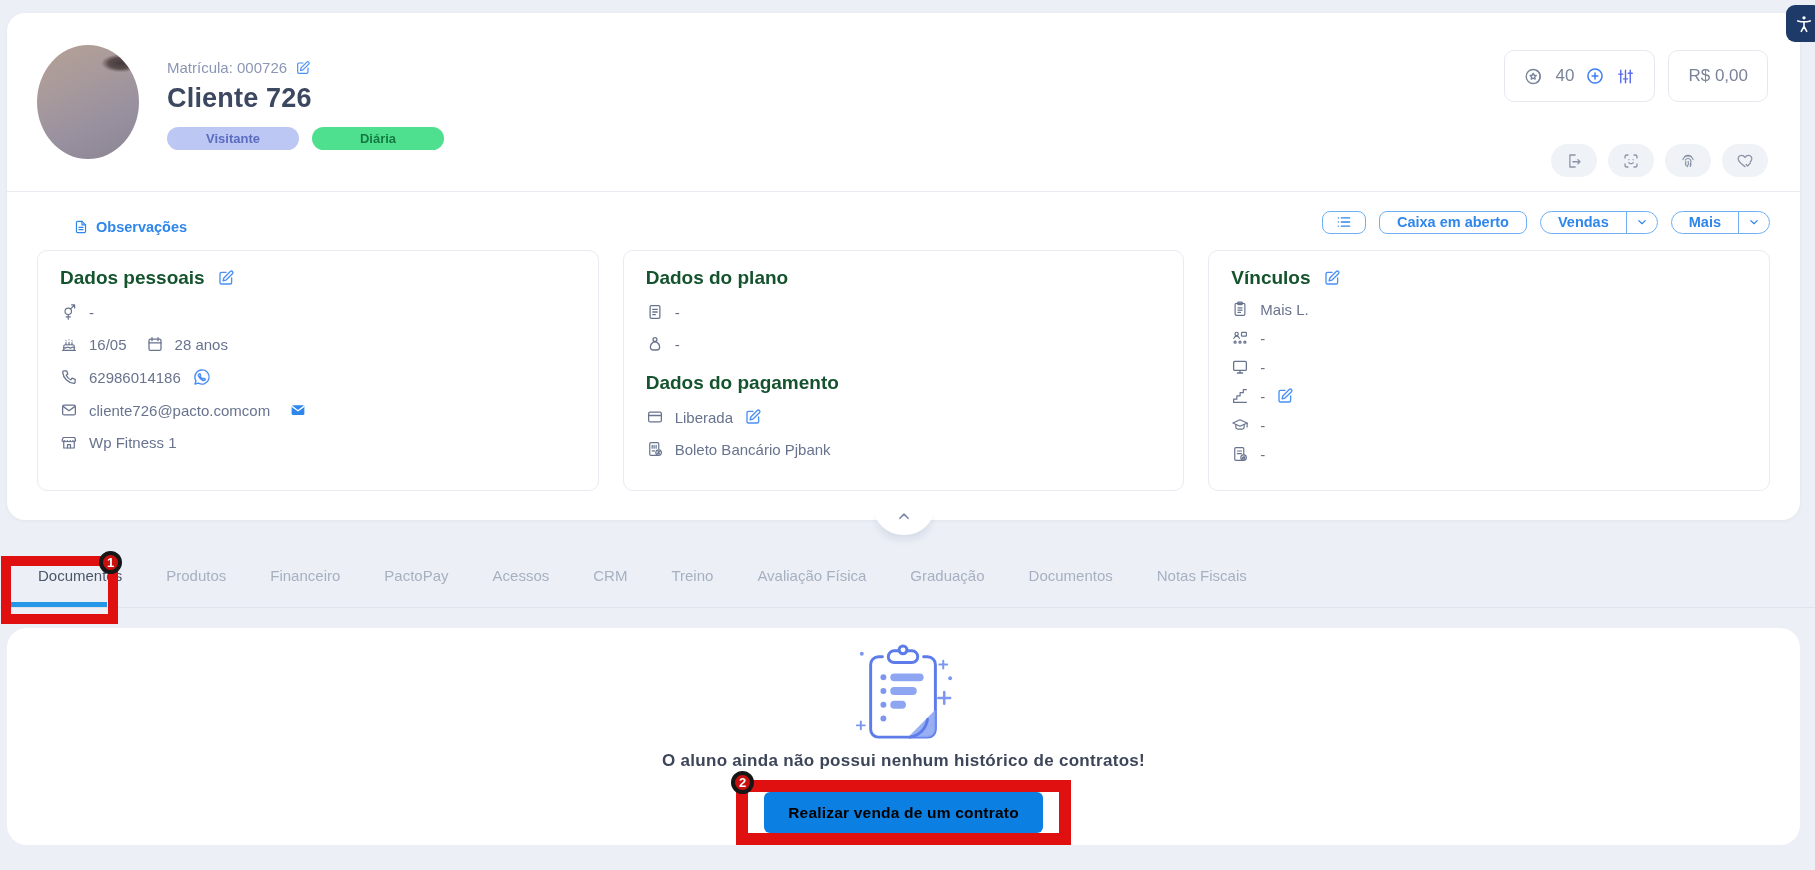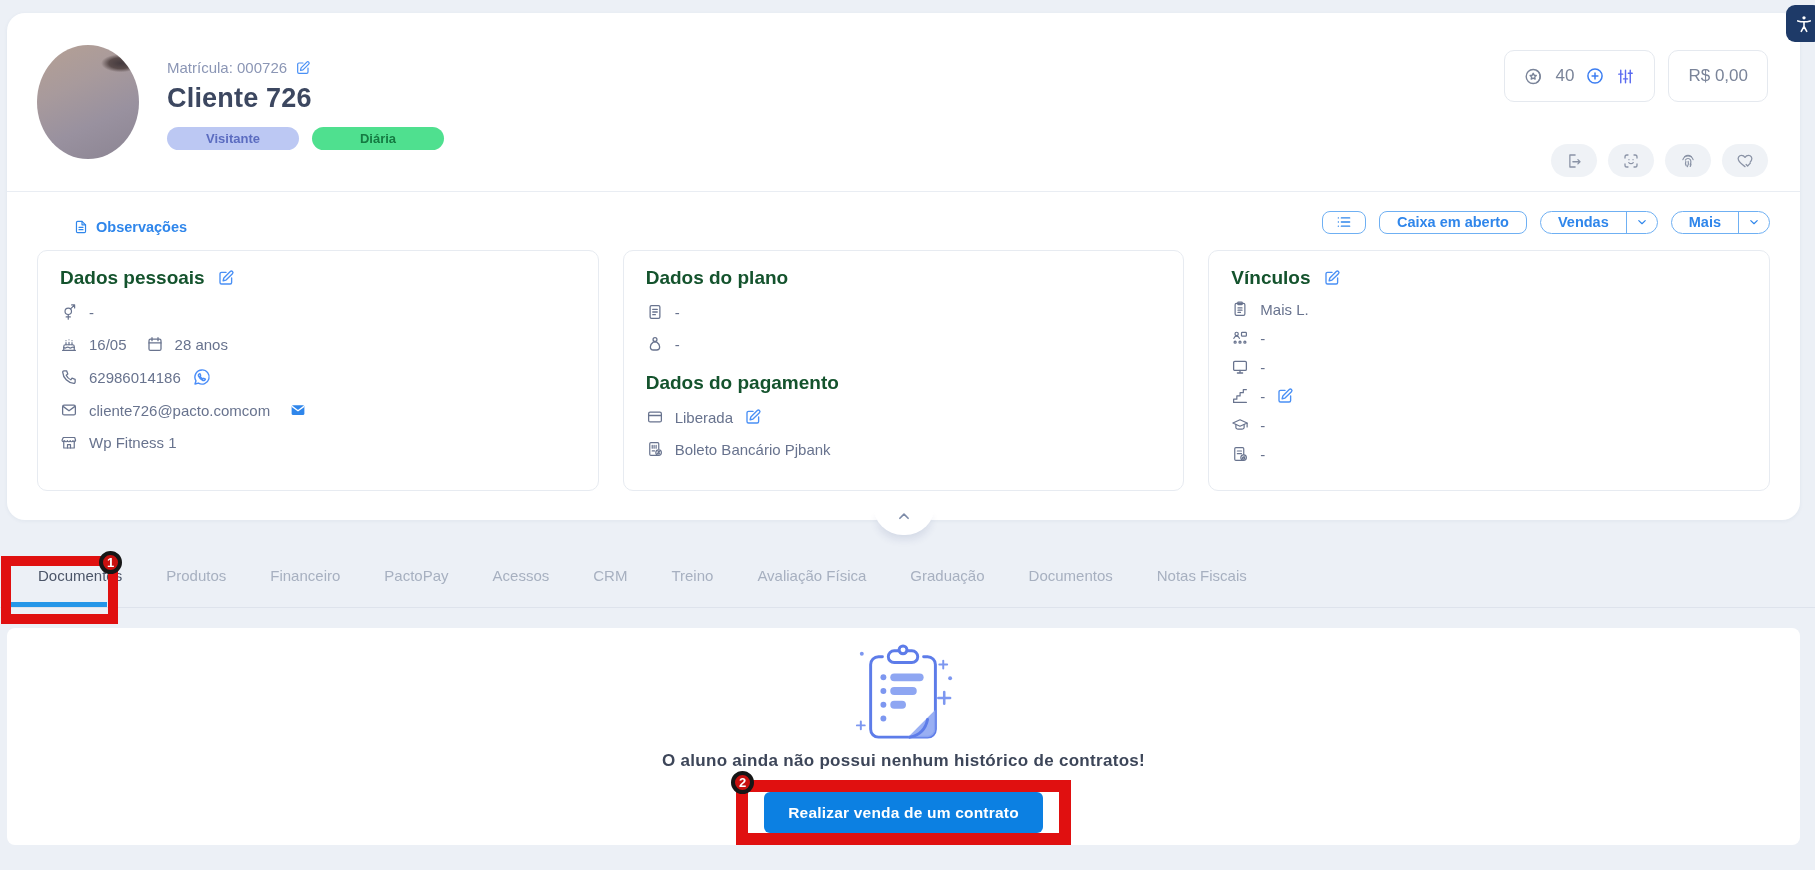--- a/index.html
+++ b/index.html
@@ -92,27 +92,27 @@
     border-radius:50%; color:#fff; font-weight:bold; font-size:13px;
     display:flex; align-items:center; justify-content:center; z-index:5;
   }
   .badge-1 { right:-14px; top:-15px; }
   .annotation-box-2 { position:relative; margin-top:9px; border:12px solid #e01010; padding:0 16px; background:transparent; }
   .badge-2 { left:-17px; top:-21px; }
 
   
   .content-panel {
     position:absolute; left:7px; top:628px; width:1793px; height:217px;
-    background:#fff; border-radius:8px;
+    background:#fff; border-radius:20px;
     display:flex; flex-direction:column; align-items:center;
   }
   .illustration { margin-top:13px; }
   .empty-msg { margin-top:6px; font-size:17px; font-weight:bold; color:#3d4659; letter-spacing:.3px; }
   .primary-btn {
-    height:41px; background:#0c80e2; color:#ffffff; border:none; border-radius:6px;
+    height:41px; background:#0c80e2; color:#000000; border:none; border-radius:6px;
     font-size:15.5px; font-weight:bold; padding:0 24px; cursor:pointer;
     font-family:"Liberation Sans",sans-serif; letter-spacing:.2px;
   }
 
   
   .a11y-btn {
     position:absolute; right:-7px; top:5px; width:36px; height:37px;
     background:#1e3a68; border:none; border-radius:9px;
     display:flex; align-items:center; justify-content:center; cursor:pointer; color:#fff;
   }

